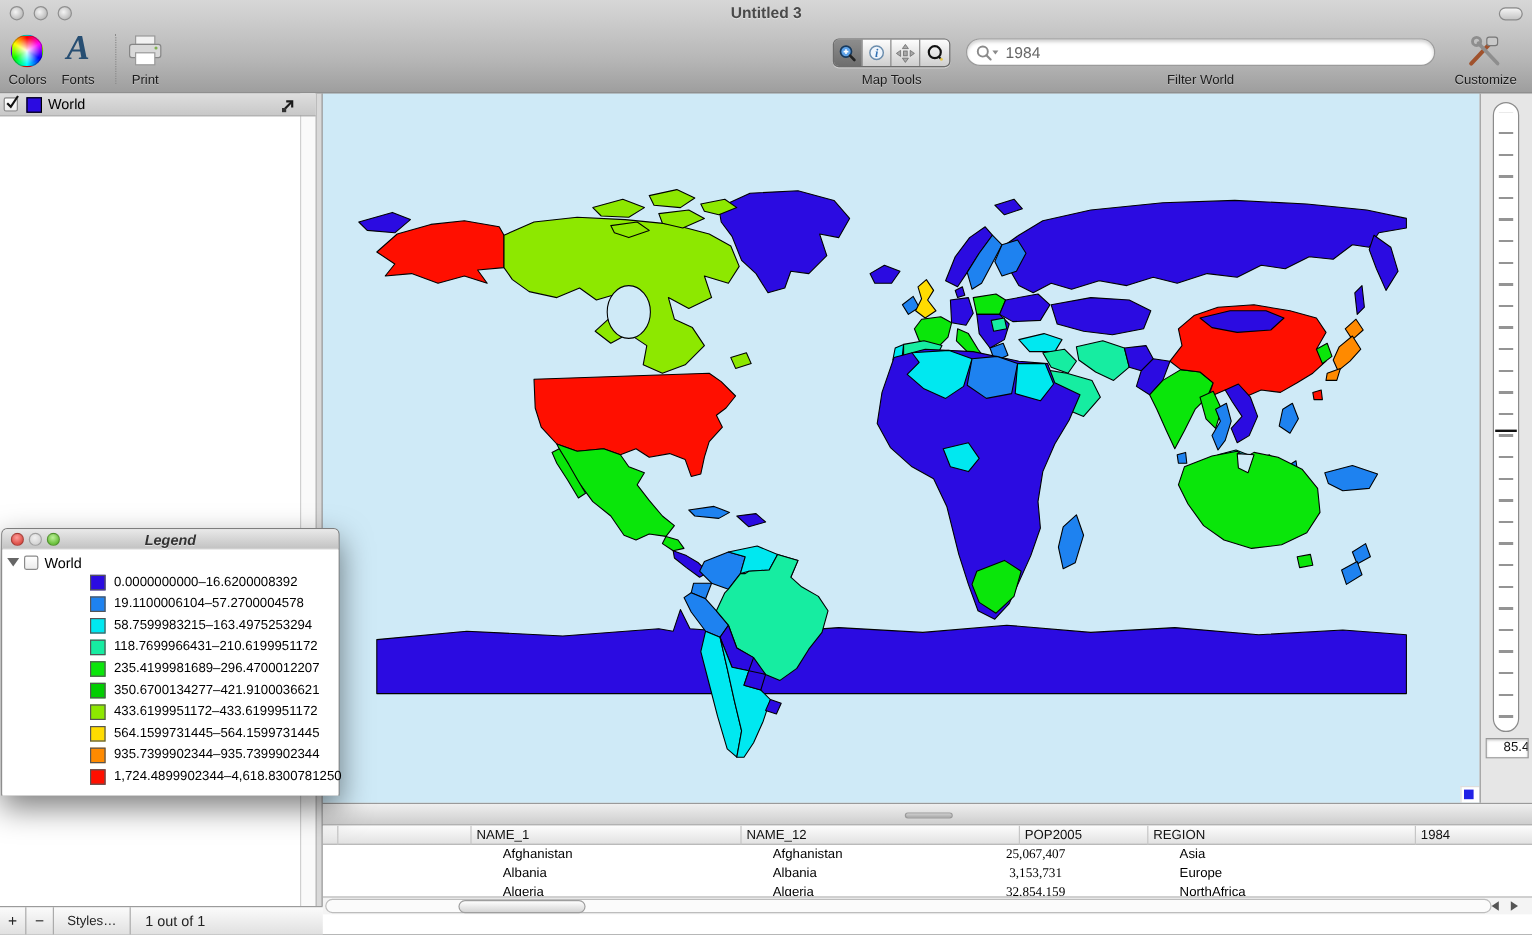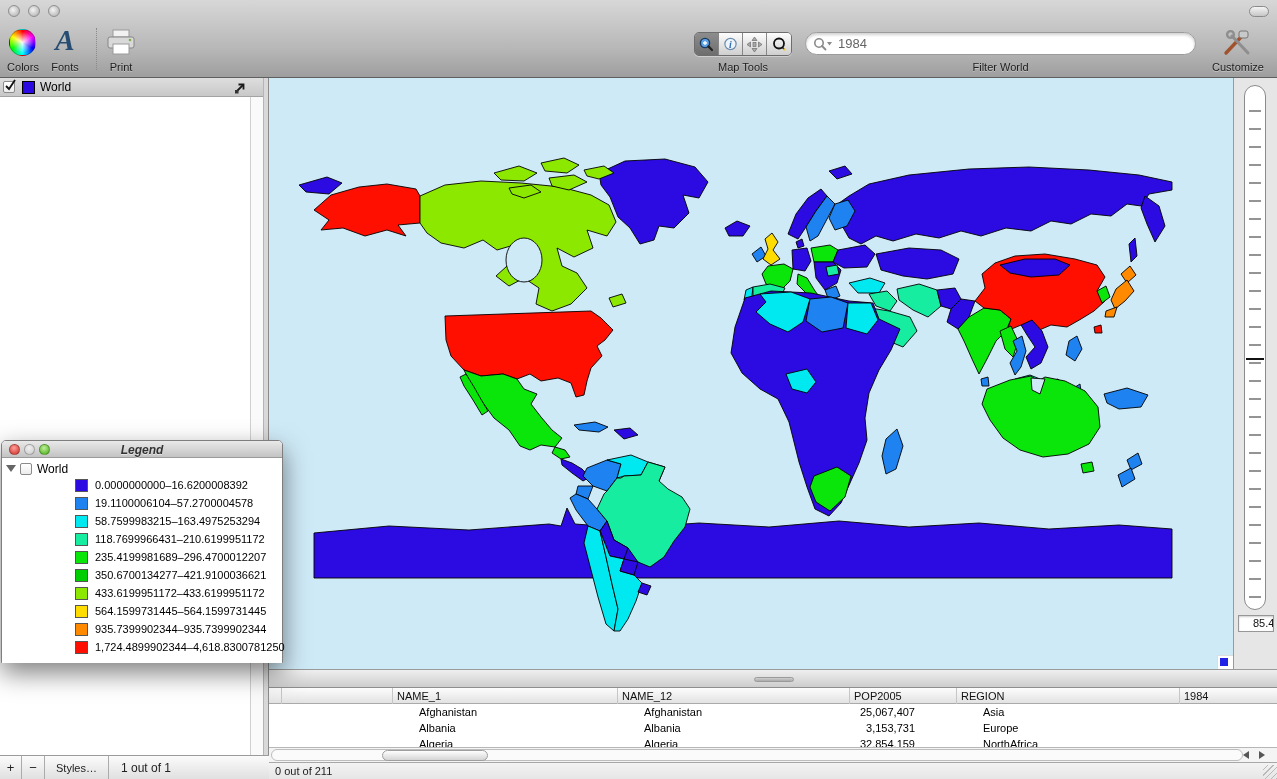--- a/index.html
+++ b/index.html
@@ -93,21 +93,21 @@
 
   
   #table{left:269px;top:688px;width:1008px;height:59px;background:#fff;overflow:hidden;}
   #thead{position:absolute;left:0;top:0;width:1008px;height:16px;
     background:linear-gradient(#fdfdfd,#e2e2e2);border-bottom:1px solid #aaa;}
   .th{position:absolute;top:0;height:16px;border-right:1px solid #c6c6c6;
     font-size:11px;color:#111;padding:2px 0 0 4px;}
   .trow{position:absolute;left:0;width:1008px;height:16px;font-size:11px;color:#000;margin-left:22px;}
   .td{position:absolute;top:2px;white-space:nowrap;}
   .td.name1{left:128px;} .td.name12{left:353px;}
-  .td.pop{left:480px;width:144px;text-align:right;}
+  .td.pop{left:500px;width:144px;text-align:center;font-family:Liberation Serif, serif;}
   .td.region{left:692px;} .td.y1984{left:915px;}
 
   
   #hscroll{left:269px;top:747px;width:1008px;height:15px;background:#f4f4f4;
     border-top:1px solid #b7b7b7;}
   #hscroll-track{position:absolute;left:2px;top:1px;width:972px;height:12px;
     border:1px solid #bdbdbd;border-radius:7px;background:#fbfbfb;}
   #hscroll-thumb{position:absolute;left:110px;top:0;width:106px;height:11px;
     border-radius:6px;background:linear-gradient(#fefefe,#d5d5d5);
     border:1px solid #9e9e9e;}
@@ -151,20 +151,21 @@
 </style>
 </head>
 <body>
 
 <div id="window">
 
   <div id="topchrome" class="abs">
     <div class="tlight abs" style="left:8px"></div>
     <div class="tlight abs" style="left:28px"></div>
     <div class="tlight abs" style="left:48px"></div>
+    <div id="win-title" class="abs">Untitled 3</div>
     <div id="pill-btn" class="abs"></div>
 
     <div id="colors-icon" class="abs"></div>
     <div class="tb-label abs" style="left:2px;top:61px;width:42px">Colors</div>
 
     <div id="fonts-icon" class="abs">A</div>
     <div class="tb-label abs" style="left:44px;top:61px;width:42px">Fonts</div>
 
     <div class="tb-sep abs" style="left:96px"></div>
 
@@ -410,24 +411,20 @@
     </div>
   </div>
 
   <div id="hscroll" class="abs">
     <div id="hscroll-track">
       <div id="hscroll-thumb"></div>
     </div>
     <div id="arrow-left" class="scroll-arrow"></div>
     <div id="arrow-right" class="scroll-arrow"></div>
   </div>
-  <div id="statusbar" class="abs">
-    <span>0 out of 211</span>
-    <div id="grip" class="abs"></div>
-  </div>
 
   <div id="legend-win" class="abs">
     <div id="legend-titlebar">
       <div class="ltlight" id="lt-close"></div>
       <div class="ltlight" id="lt-min"></div>
       <div class="ltlight" id="lt-zoom"></div>
       <div id="legend-title">Legend</div>
     </div>
     <div id="legend-body">
       <div id="legend-world-row">

